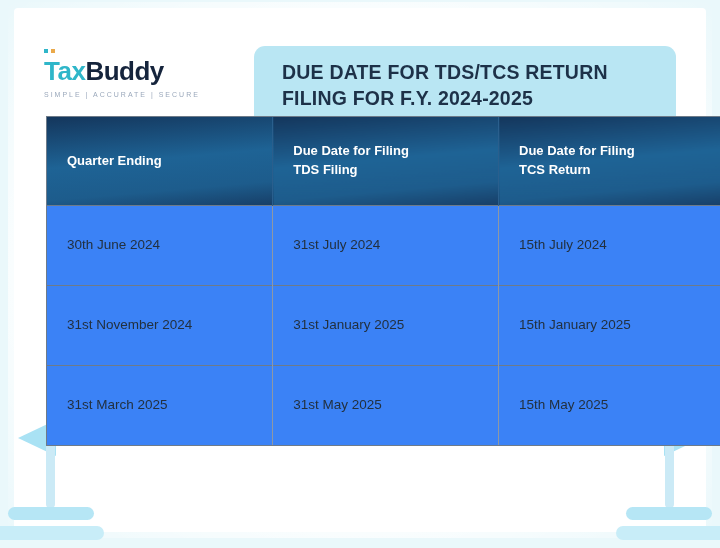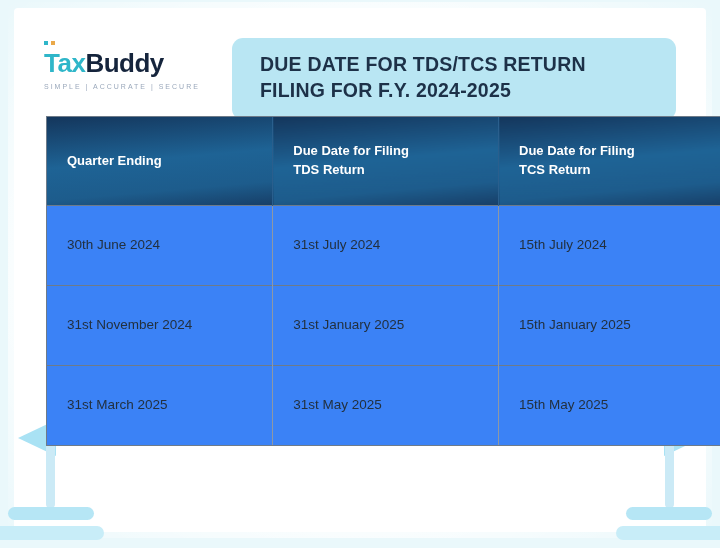--- a/index.html
+++ b/index.html
@@ -97,25 +97,26 @@
     border-radius: 7px;
     bottom: 8px;
   }
   .flag.left  .base-bottom { left: -14px; }
   .flag.right .base-bottom { right: -14px; }
 
   
   .top-row {
     position: absolute;
     left: 44px;
-    top: 38px;
+    top: 46px;
     width: 632px;
     height: 76px;
     display: flex;
     align-items: flex-start;
+    gap: 22px;
   }
 
   .logo-block {
     width: 168px;
     padding-top: 12px;
     flex: none;
   }
   .logo-wordmark {
     font-size: 26px;
     font-weight: bold;
@@ -261,21 +262,21 @@
           <col class="c2">
           <col class="c3">
         </colgroup>
       <thead>
         <tr>
           <th>
             <div>Quarter Ending</div>
           </th>
           <th>
             <div>Due Date for Filing</div>
-            <div>TDS Return</div>
+            <div>TDS Filing</div>
           </th>
           <th>
             <div>Due Date for Filing</div>
             <div>TCS Return</div>
           </th>
         </tr>
       </thead>
       <tbody>
         <tr>
           <td>30th June 2024</td>

